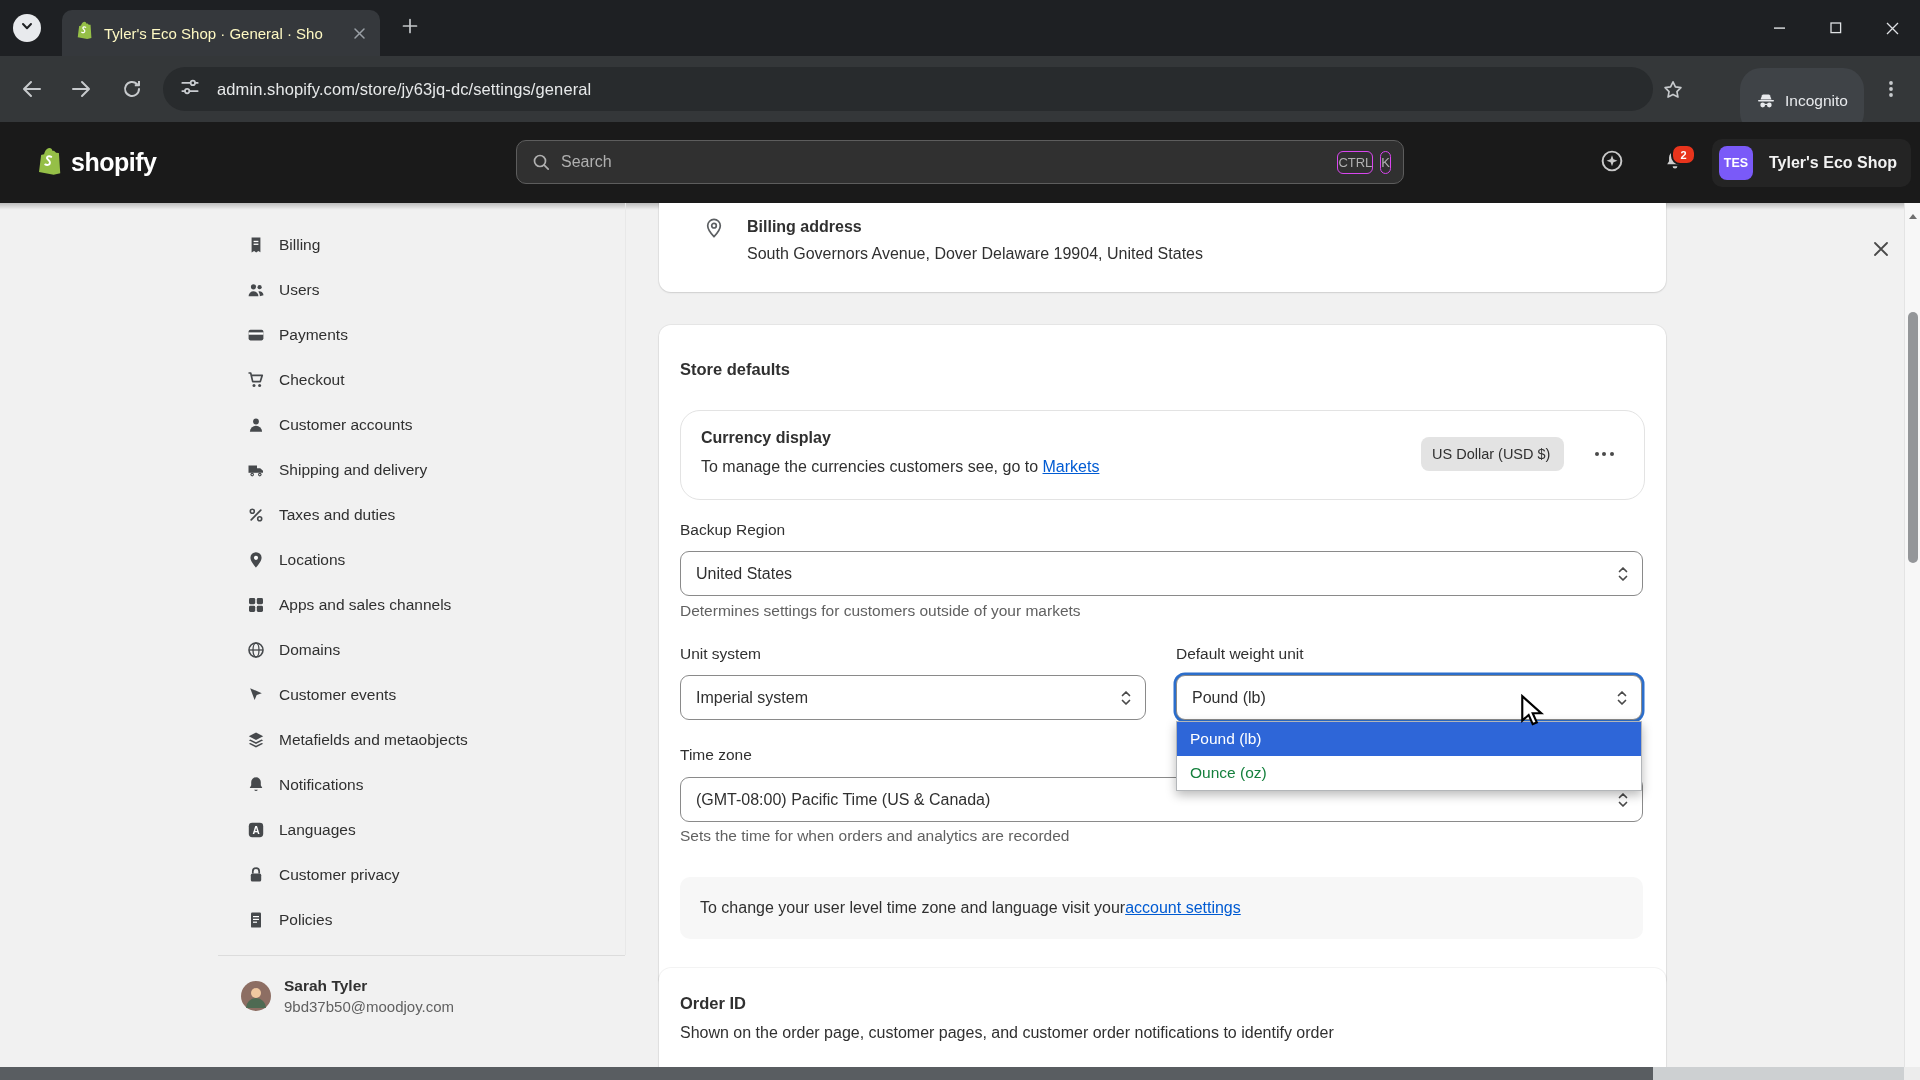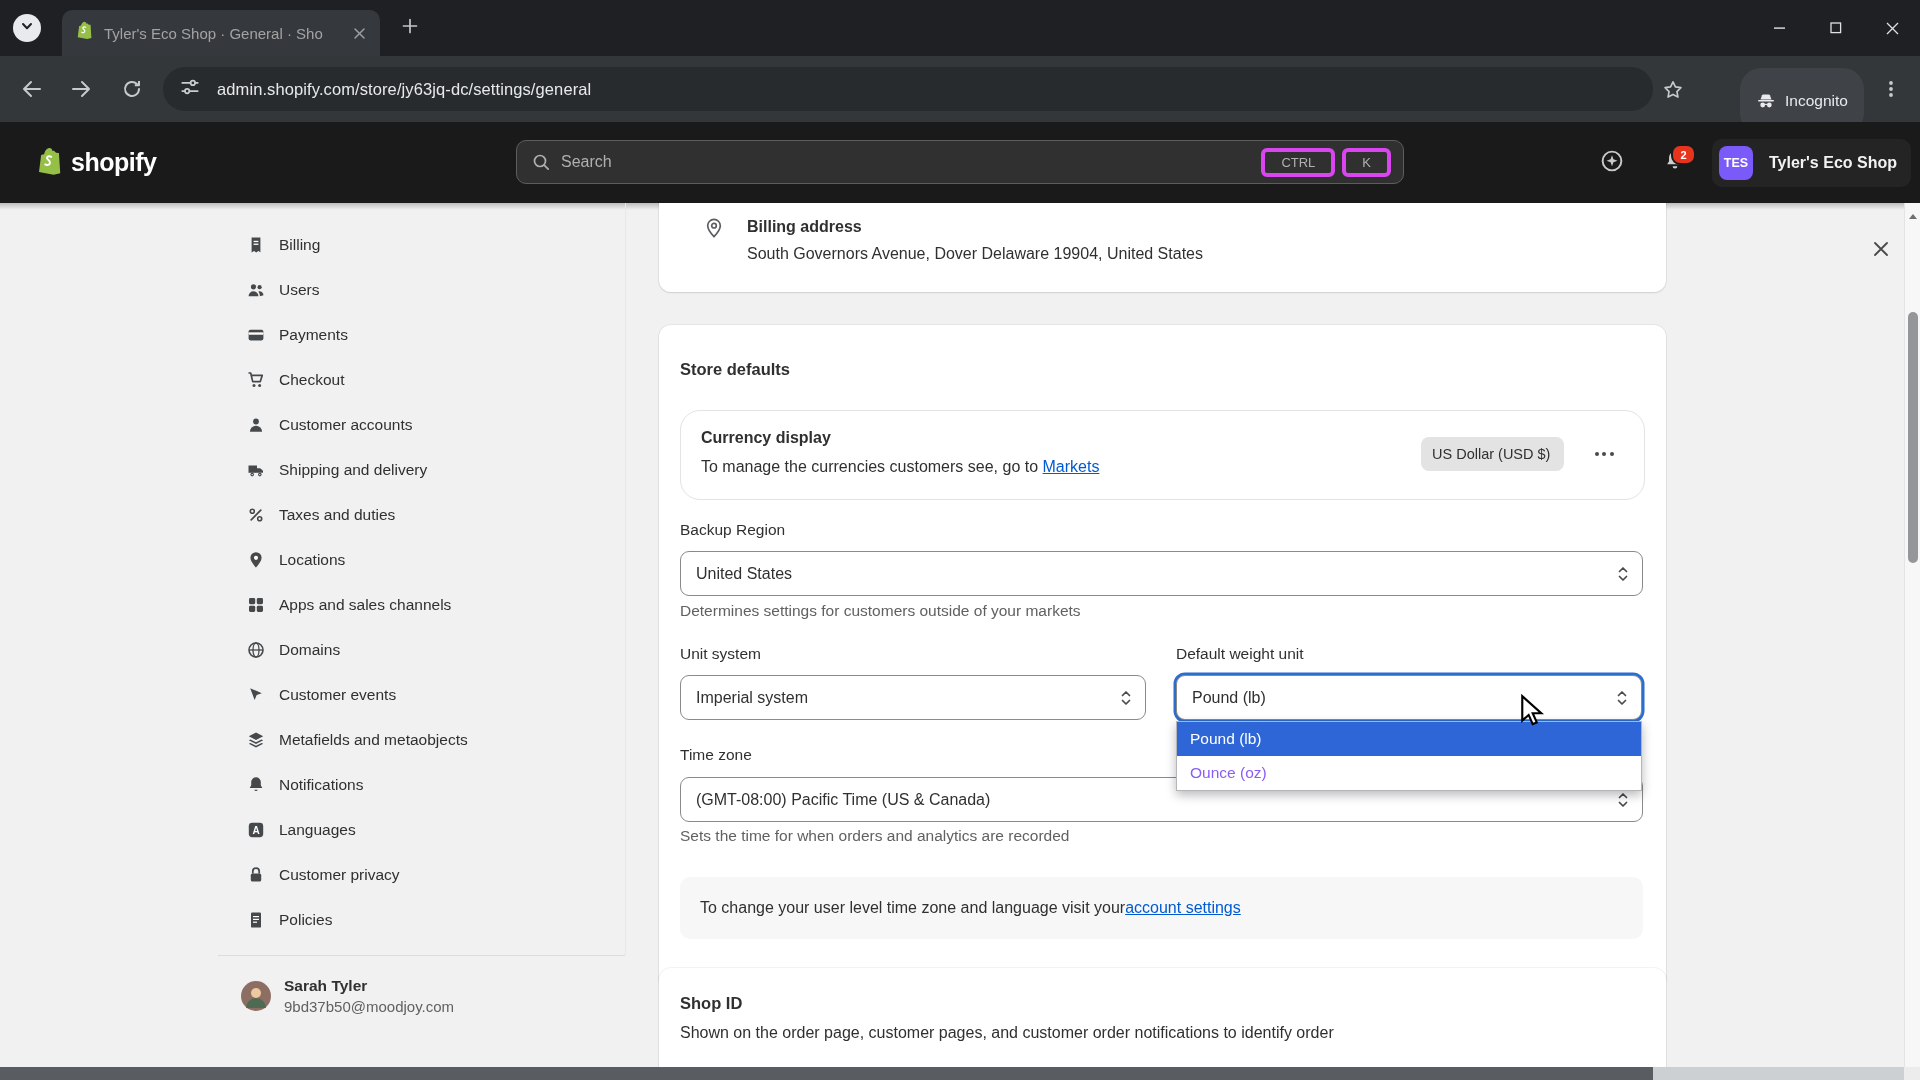--- a/index.html
+++ b/index.html
@@ -1,37 +1,37 @@
 <!DOCTYPE html>
 <html style="--link: #005bd3; --focus-ring: #2c6ecb; --dropdown-highlight: #2e66d8; --brand-green: #95bf47; --avatar-purple: #7a5af8; --notification-red: #e8341c;"><head>
 <meta charset="utf-8">
 <style>
   html,body{margin:0;padding:0;background:#111;}
   .screen{position:relative;width:1920px;height:1080px;overflow:hidden;background:#f1f1f1;font-family:"Liberation Sans",sans-serif;}
   
   .tabstrip{position:absolute;left:0;top:0;width:100%;height:56px;background:#1e2023;}
   .profile-btn{position:absolute;left:13px;top:14px;width:28px;height:28px;border-radius:50%;background:#e8eaed;display:flex;align-items:center;justify-content:center;cursor:pointer;}
   .tab{position:absolute;left:62px;top:10px;width:318px;height:46px;background:#35383c;border-radius:10px 10px 0 0;display:flex;align-items:center;padding:0 10px 0 14px;box-sizing:border-box;cursor:pointer;}
-  .tab-title{flex:1;margin-left:11px;font-size:15px;color:#a3a3a3;white-space:nowrap;overflow:hidden;}
+  .tab-title{flex:1;margin-left:11px;font-size:15px;color:#fef9c3;white-space:nowrap;overflow:hidden;}
   .tabclose{width:22px;height:22px;display:flex;align-items:center;justify-content:center;border-radius:50%;cursor:pointer;}
   .newtab{position:absolute;left:396px;top:14px;width:28px;height:28px;display:flex;align-items:center;justify-content:center;border-radius:50%;cursor:pointer;}
   .winbtn{position:absolute;top:0;width:56px;height:56px;display:flex;align-items:center;justify-content:center;cursor:pointer;}
   .toolbar{position:absolute;left:0;top:56px;width:100%;height:66px;background:#343739;}
   .navbtn{position:absolute;top:21px;width:24px;height:24px;display:flex;align-items:center;justify-content:center;cursor:pointer;}
   .omnibox{position:absolute;left:163px;top:11px;width:1490px;height:44px;border-radius:22px;background:#282b2d;display:flex;align-items:center;padding:0 16px;box-sizing:border-box;cursor:text;}
   .url{margin-left:16px;font-size:16.5px;color:#e7e9ea;letter-spacing:.1px;white-space:nowrap;}
   .incog{position:absolute;left:1740px;top:12px;height:42px;border-radius:21px;background:#3f4347;display:flex;align-items:center;gap:9px;padding:12px 16px;}
   .incog span{font-size:15.5px;color:#e8eaed;}
   
   .sheader{position:absolute;left:0;top:122px;width:100%;height:81px;background:#1a1a1a;}
   .brand{position:absolute;left:36px;top:0;height:81px;display:flex;align-items:center;gap:8px;cursor:pointer;}
   .brand span{color:#ffffff;font-size:25px;font-weight:bold;letter-spacing:-.5px;}
   .searchbar{position:absolute;left:516px;top:18px;width:888px;height:44px;background:#303030;border:1px solid #5d5d5d;border-radius:10px;display:flex;align-items:center;padding:0 12px 0 14px;box-sizing:border-box;cursor:text;}
   .searchbar .ph{flex:1;margin-left:10px;font-size:16px;color:#b0b0b0;}
-  .key{border:4px solid #d946ef;border-radius:6px;color:#b0b0b0;font-size:13px;padding:3px 16px;margin-left:7px;}
+  .key{border:1px solid #d946ef;border-radius:6px;color:#b0b0b0;font-size:13px;padding:3px 0;margin-left:7px;}
   .hbtn{position:absolute;top:26px;width:30px;height:30px;display:flex;align-items:center;justify-content:center;cursor:pointer;}
   .nbadge{position:absolute;right:-6px;top:-4px;min-width:17px;height:17px;border-radius:9px;background:var(--notification-red,#e8341c);border:2px solid #1a1a1a;color:#fff;font-size:11px;font-weight:bold;display:flex;align-items:center;justify-content:center;padding:0 2px;box-sizing:content-box;}
   .storechip{position:absolute;left:1712px;top:17px;height:48px;border-radius:10px;background:#242424;display:flex;align-items:center;gap:16px;padding:0 14px 0 7px;cursor:pointer;}
   .avatar-sq{width:34px;height:34px;border-radius:8px;background:var(--avatar-purple,#7a5af8);color:#fff;font-size:12.5px;font-weight:bold;display:flex;align-items:center;justify-content:center;}
   .storechip .sname{font-size:16px;font-weight:bold;color:#f2f2f2;}
   
   .content{position:absolute;left:0;top:203px;width:1920px;height:877px;background:#f1f1f1;overflow:hidden;}
   .topshadow{position:absolute;left:0;top:0;width:100%;height:7px;background:linear-gradient(rgba(0,0,0,.22),rgba(0,0,0,0));pointer-events:none;}
   .nav{position:absolute;left:218px;top:19px;width:392px;}
   .navitem{display:flex;align-items:center;gap:13px;height:45px;padding-left:28px;border-radius:10px;font-size:15.5px;color:#303030;cursor:pointer;}
@@ -49,21 +49,21 @@
   .selectbox{position:absolute;height:45px;background:#fff;border:1px solid #8a8a8a;border-radius:9px;box-sizing:border-box;display:flex;align-items:center;padding:0 40px 0 15px;font-size:16px;color:#303030;cursor:pointer;white-space:nowrap;overflow:hidden;}
   .selectbox .caret{position:absolute;right:9px;top:12px;}
   .focused{box-shadow:0 0 0 2.5px var(--focus-ring,#2c6ecb);}
   .subbox{position:absolute;border:1px solid #e3e3e3;border-radius:12px;}
   .pill{position:absolute;height:34px;line-height:34px;background:#e3e3e3;border-radius:8px;padding:0 14px;font-size:14.5px;color:#303030;white-space:nowrap;}
   .kebab{position:absolute;width:36px;height:36px;border-radius:8px;display:flex;align-items:center;justify-content:center;gap:3.5px;cursor:pointer;}
   .kebab i{width:4px;height:4px;border-radius:50%;background:#4a4a4a;}
   .link{color:var(--link,#005bd3);text-decoration:underline;cursor:pointer;}
   .banner{position:absolute;background:#f7f7f7;border-radius:10px;display:flex;align-items:center;padding:0 20px;box-sizing:border-box;font-size:16px;color:#303030;white-space:nowrap;}
   .popup{position:absolute;background:#fff;border:1px solid #b3b6b9;box-shadow:0 4px 10px rgba(0,0,0,.28);z-index:30;}
-  .opt{height:34px;line-height:34px;padding-left:13px;font-size:15.5px;color:#8b5cf6;cursor:pointer;white-space:nowrap;}
+  .opt{height:34px;line-height:34px;padding-left:13px;font-size:15.5px;color:#15803d;cursor:pointer;white-space:nowrap;}
   .opt.sel{background:var(--dropdown-highlight,#2e66d8);color:#fff;}
   .closex{position:absolute;left:1861px;top:28px;width:40px;height:40px;display:flex;align-items:center;justify-content:center;cursor:pointer;border-radius:8px;}
   .vsb{position:absolute;left:1904px;top:0;width:16px;height:877px;background:#f7f7f7;border-left:1px solid #e4e4e4;box-sizing:border-box;}
   .vthumb{position:absolute;left:3px;top:109px;width:10px;height:251px;background:#949699;border-radius:5px;cursor:pointer;}
   .hsb{position:absolute;left:0;top:1067px;width:1920px;height:13px;background:#cdd0d2;}
   .hthumb{position:absolute;left:0;top:0;width:1653px;height:13px;background:#595d61;cursor:pointer;}
   .cursor{position:absolute;left:1520px;top:694px;z-index:99;pointer-events:none;}
 </style>
 </head>
 <body>
@@ -449,21 +449,21 @@
       </div>
       <span class="help" style="left:21px;top:502px;">Sets the time for when orders and analytics are recorded</span>
 
       <div class="banner" style="left:21px;top:552px;width:963px;height:62px;">
         <span>To change your user level time zone and language visit your </span>
           <a class="link">account settings</a>
       </div>
     </div>
 
     <div class="card" style="left:659px;top:765px;width:1007px;height:330px;">
-      <span class="ctitle" style="left:21px;top:26px;font-size:16.5px;">Shop ID</span>
+      <span class="ctitle" style="left:21px;top:26px;font-size:16.5px;">Order ID</span>
       <span class="body16" style="left:21px;top:56px;">Shown on the order page, customer pages, and customer order notifications to identify order</span>
     </div>
 
     <div class="closex">
       <span><svg width="22" height="22">
             <path d="M5 5l12 12M17 5L5 17" stroke="#4a4a4a" stroke-width="1.8" stroke-linecap="round"></path>
           </svg></span>
     </div>
 
     <div class="vsb">

